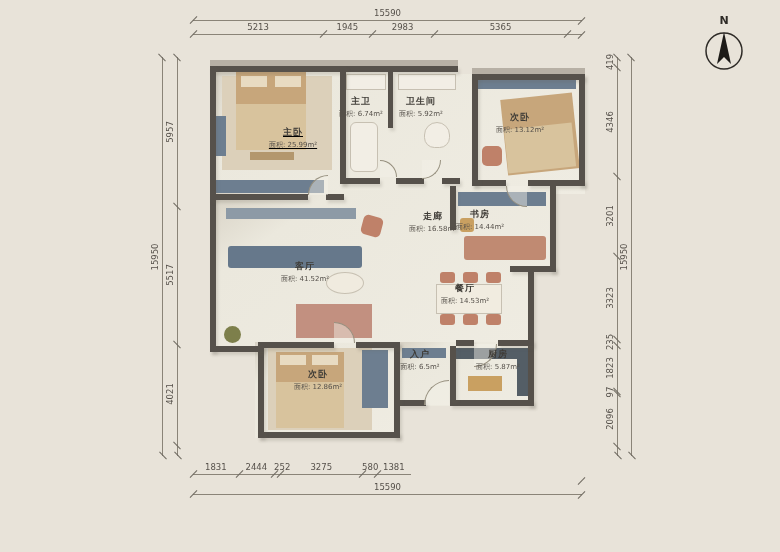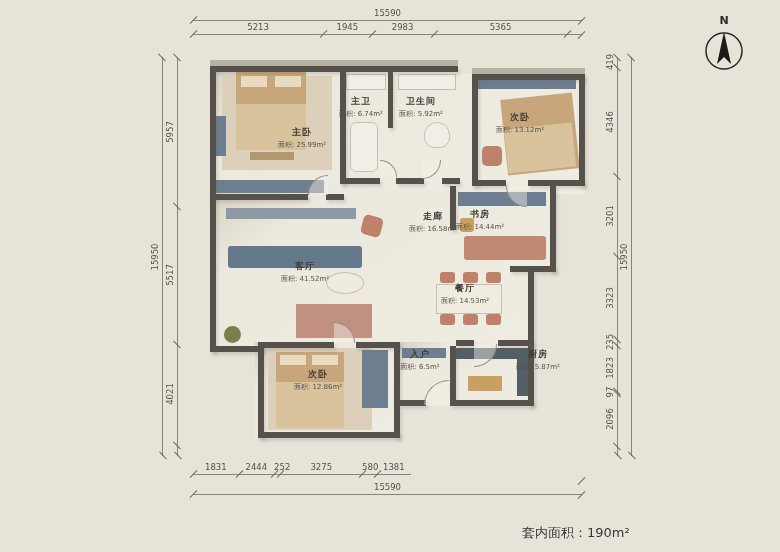--- a/index.html
+++ b/index.html
@@ -234,21 +234,21 @@
     <div class="wall" style="left:288px;top:280px;width:36px;height:6px;"></div>
 
     <div class="door" style="left:98px;top:115px;width:19px;height:19px;"></div>
     <div class="door" style="left:170px;top:100px;width:16px;height:16px;transform:rotate(90deg);"></div>
     <div class="door" style="left:212px;top:100px;width:18px;height:18px;transform:rotate(180deg);"></div>
     <div class="door" style="left:296px;top:126px;width:20px;height:20px;transform:rotate(270deg);"></div>
     <div class="door" style="left:124px;top:262px;width:20px;height:20px;transform:rotate(90deg);"></div>
     <div class="door" style="left:214px;top:320px;width:24px;height:24px;"></div>
     <div class="door" style="left:264px;top:284px;width:22px;height:22px;transform:rotate(180deg);"></div>
 
-    <div class="room-label" style="left:92px;top:78px;">
+    <div class="room-label" style="left:83px;top:78px;text-decoration:underline;">
         <div class="rname">主卧</div>
         <div class="rarea">面积: 25.99m²</div>
       </div>
     <div class="room-label" style="left:151px;top:47px;">
         <div class="rname">主卫</div>
         <div class="rarea">面积: 6.74m²</div>
       </div>
     <div class="room-label" style="left:211px;top:47px;">
         <div class="rname">卫生间</div>
         <div class="rarea">面积: 5.92m²</div>
@@ -270,33 +270,32 @@
         <div class="rarea">面积: 41.52m²</div>
       </div>
     <div class="room-label" style="left:255px;top:234px;">
         <div class="rname">餐厅</div>
         <div class="rarea">面积: 14.53m²</div>
       </div>
     <div class="room-label" style="left:210px;top:300px;">
         <div class="rname">入户</div>
         <div class="rarea">面积: 6.5m²</div>
       </div>
-    <div class="room-label" style="left:288px;top:300px;margin-left:40px;">
+    <div class="room-label" style="left:288px;top:300px;">
         <div class="rname">厨房</div>
         <div class="rarea">面积: 5.87m²</div>
       </div>
     <div class="room-label" style="left:108px;top:320px;">
         <div class="rname">次卧</div>
         <div class="rarea">面积: 12.86m²</div>
       </div>
   </div>
 
   <div class="compass">
     <div class="n">N</div>
     <svg width="46" height="46" viewBox="0 0 46 46">
       <circle cx="23" cy="23" r="18" fill="none" stroke="#2e2b27" stroke-width="1.5"></circle>
       <path d="M23 4 L30 36 L23 29 L16 36 Z" fill="#1d1b18"></path>
     </svg>
   </div>
 
-  <div class="areanote"><span>套内面积：</span><span>190m²</span></div>
 
 </div>
 
 </body></html>

